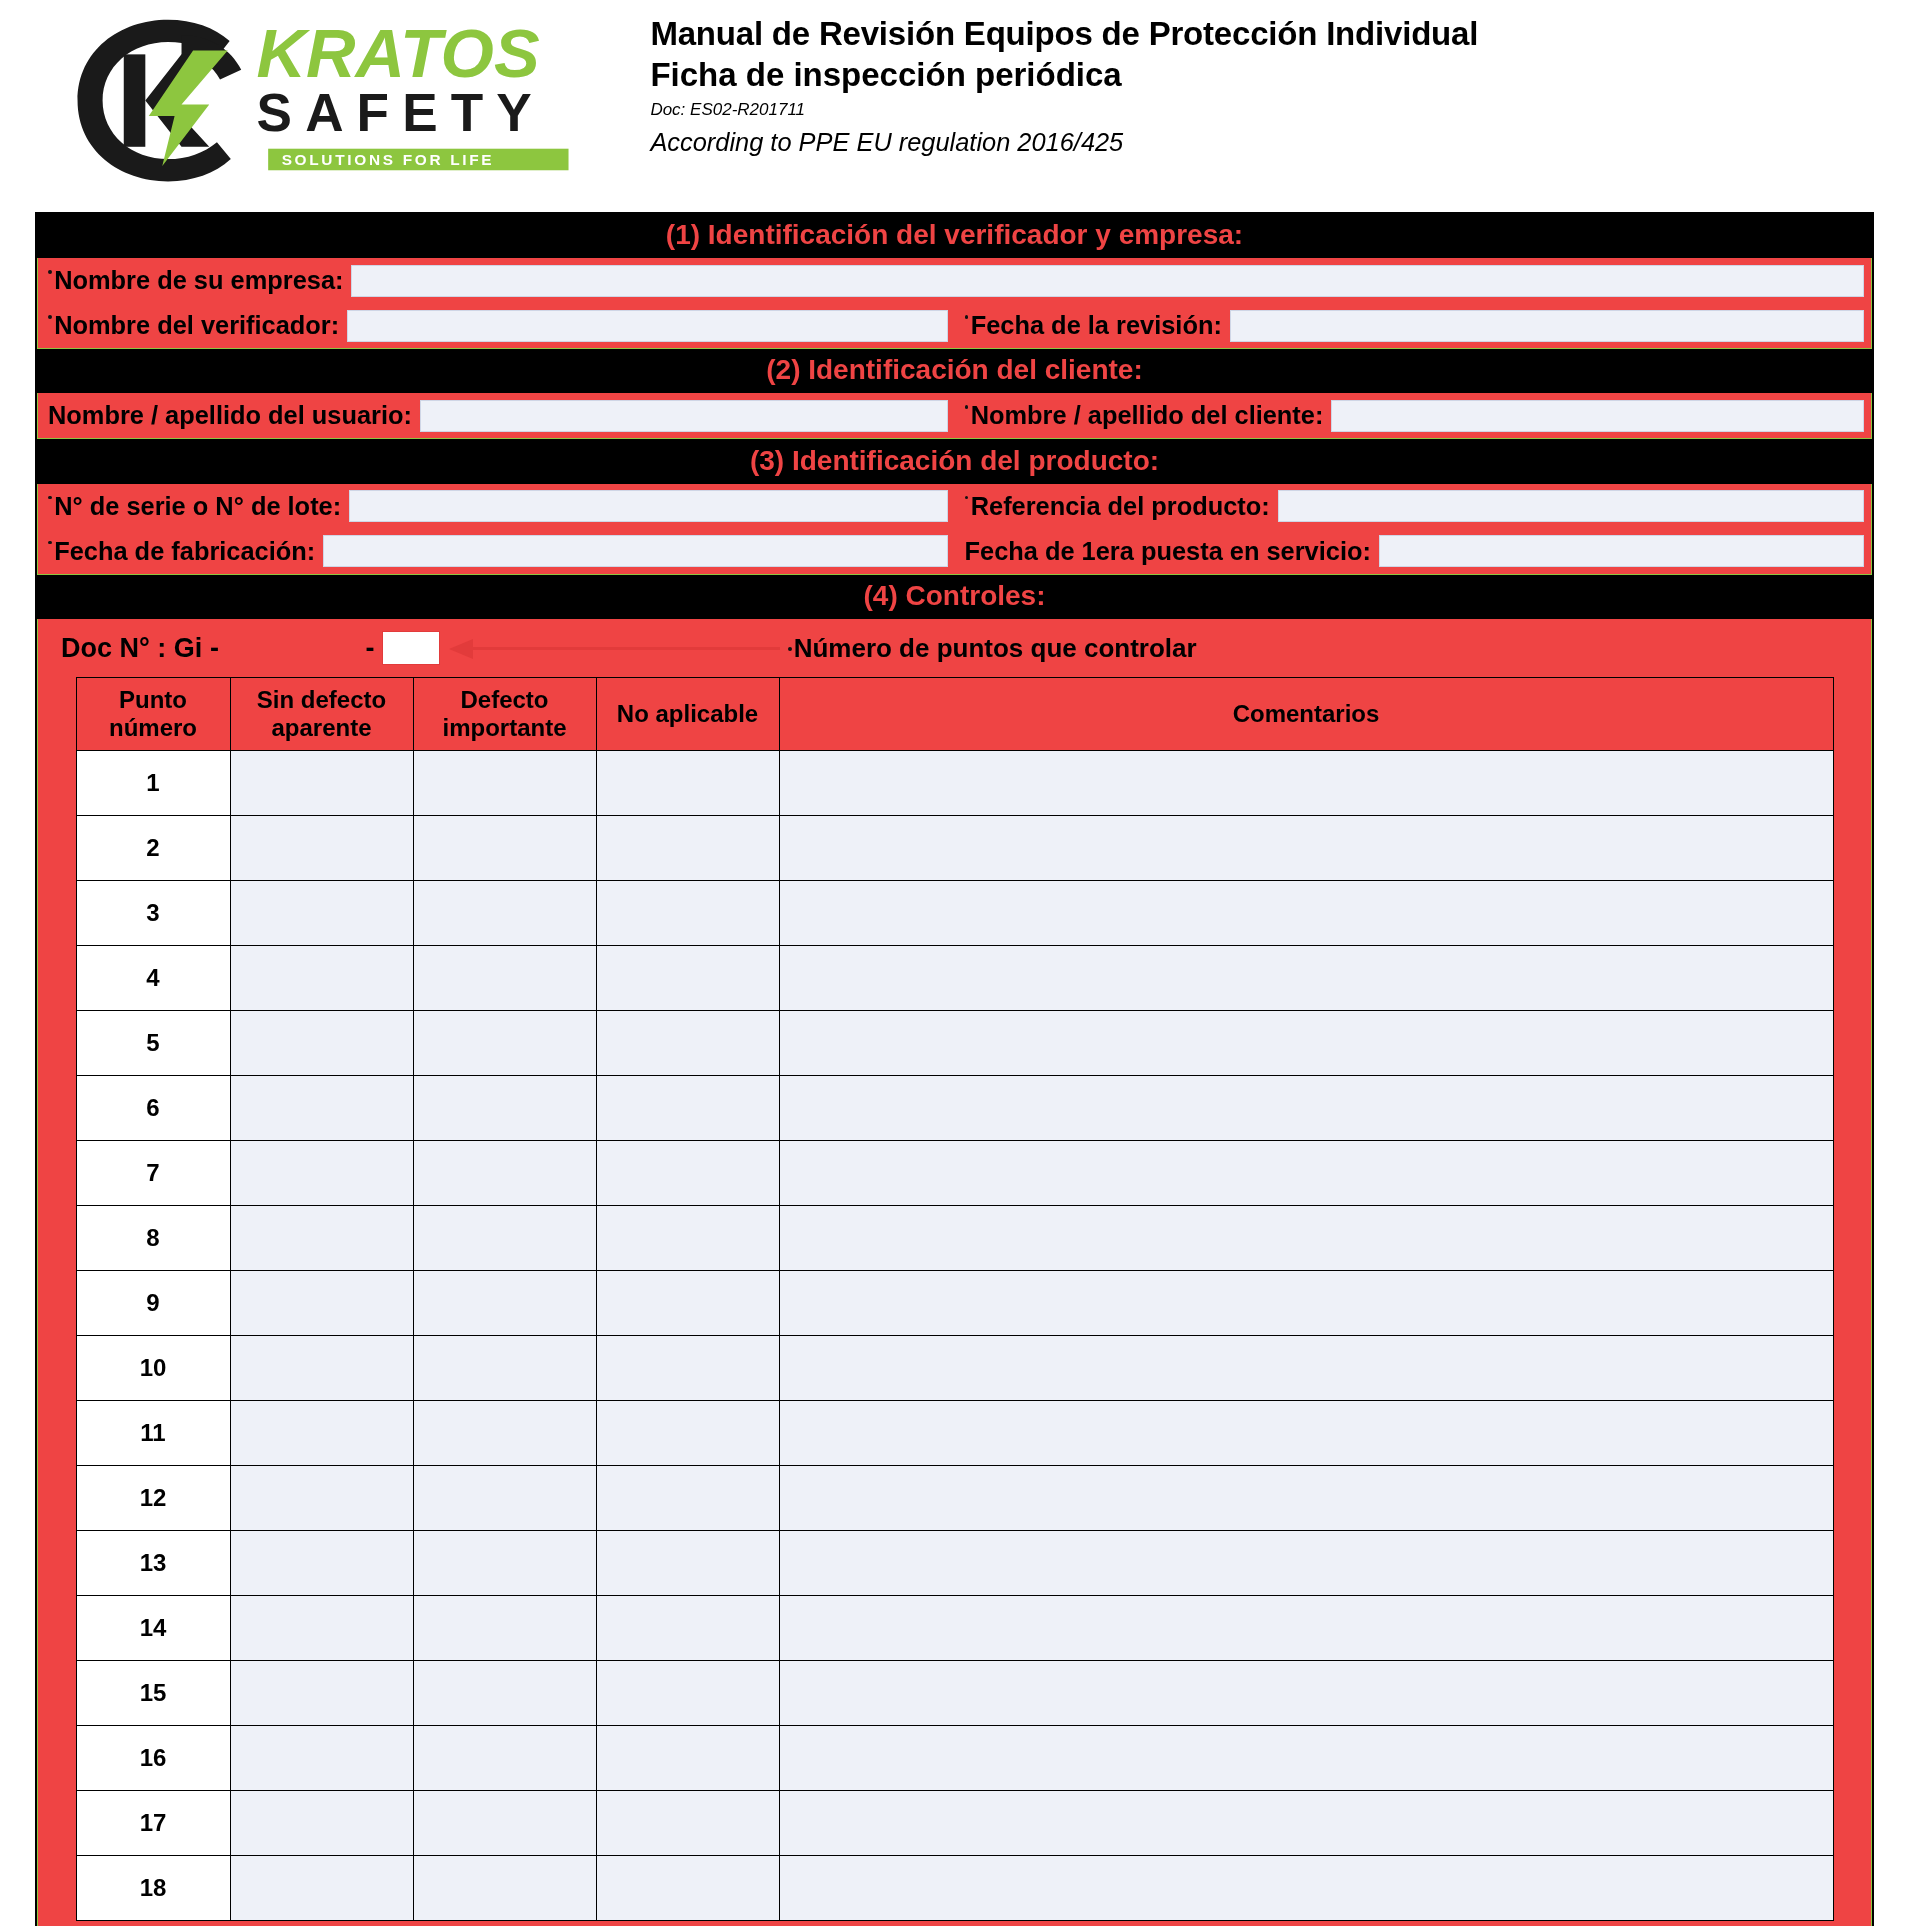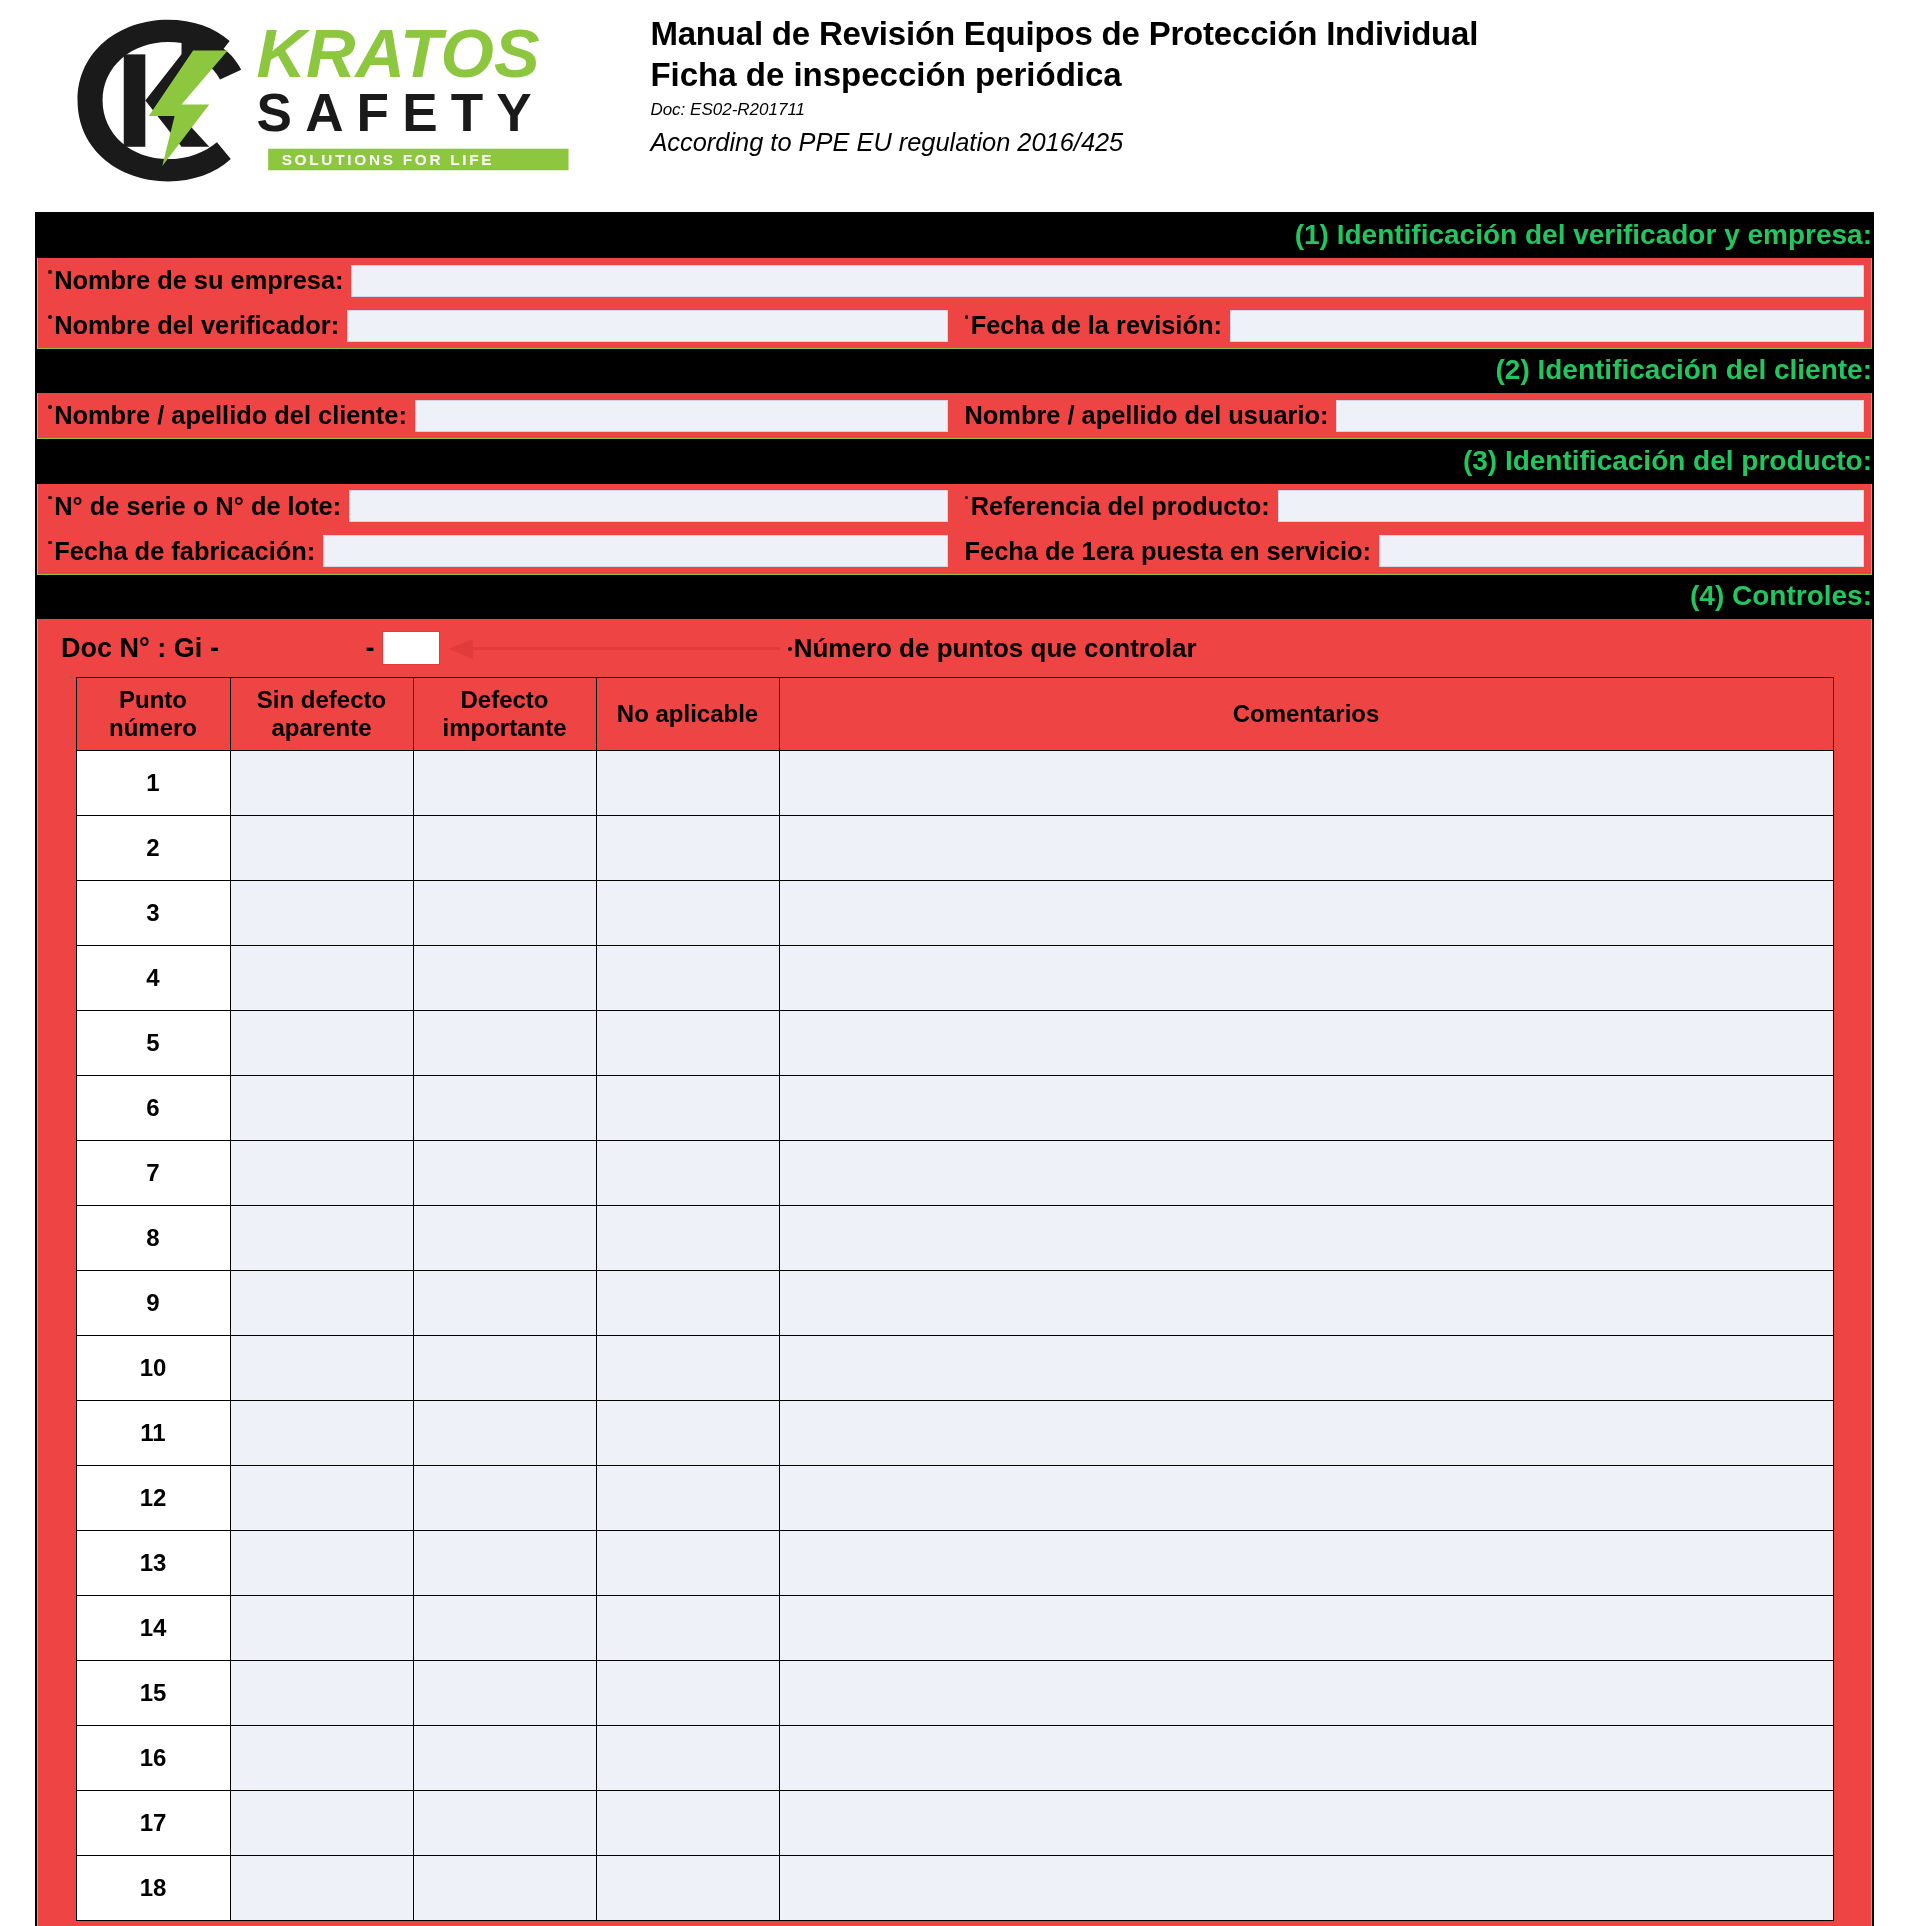--- a/index.html
+++ b/index.html
@@ -42,22 +42,22 @@
     font-size: 25.4px; font-style: italic; line-height: 1.5;
   }
 
   
   .frame {
     border: 2.3px solid #000;
     width: 100%;
   }
   .section-bar {
     background: #000;
-    color: #22c55e;
-    text-align: right;
+    color: #ef4444;
+    text-align: center;
     font-size: 28px;
     font-weight: bold;
     padding: 5.4px 0 7px 0;
     letter-spacing: 0px;
   }
   .greenbox {
     border-left: 1.9px solid #8dc63f;
     border-right: 1.9px solid #8dc63f;
     border-bottom: 1.9px solid #8dc63f;
     background: #ef4444;
@@ -193,26 +193,26 @@
           <span class="lbl">Fecha de la revisión:</span>
           <span class="field"></span>
         </div>
       </div>
     </div>
 
     <div class="section-bar">(2) Identificación del cliente:</div>
     <div class="greenbox">
       <div class="row">
         <div class="half cellrow">
+          <span class="lbl">Nombre / apellido del usuario:</span>
+          <span class="field"></span>
+        </div>
+        <div class="half cellrow">
           <span class="dot"></span>
           <span class="lbl">Nombre / apellido del cliente:</span>
-          <span class="field"></span>
-        </div>
-        <div class="half cellrow">
-          <span class="lbl">Nombre / apellido del usuario:</span>
           <span class="field"></span>
         </div>
       </div>
     </div>
 
     <div class="section-bar">(3) Identificación del producto:</div>
     <div class="greenbox">
       <div class="row">
         <div class="half cellrow">
           <span class="dot"></span>

